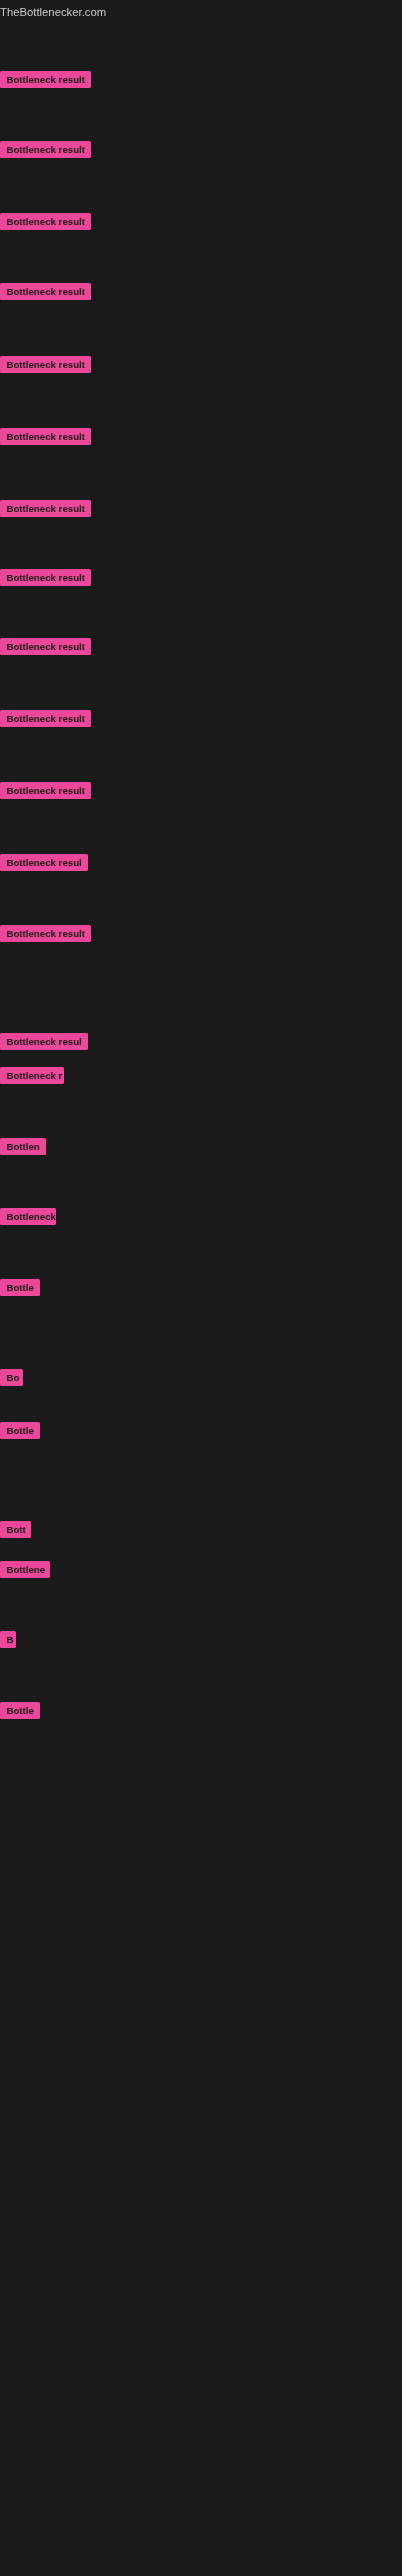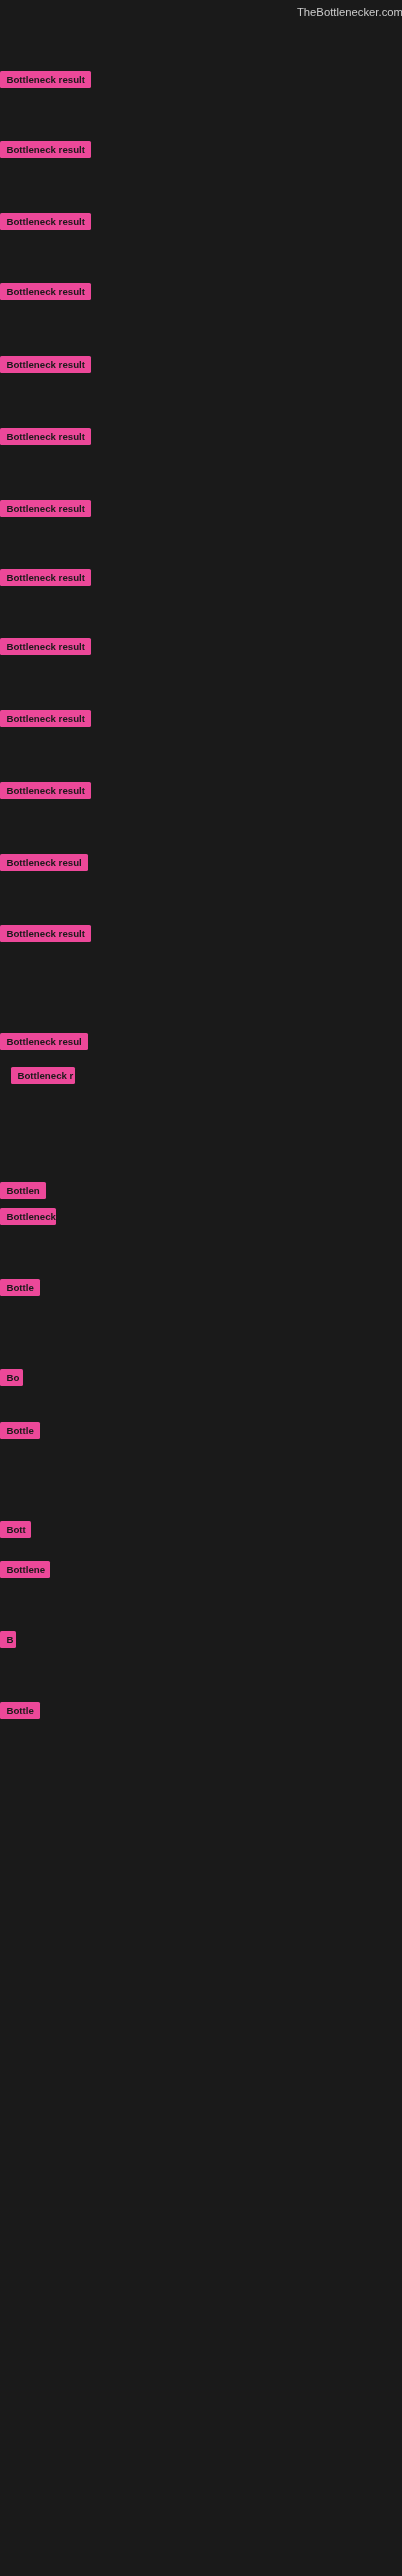--- a/index.html
+++ b/index.html
@@ -10,21 +10,21 @@
 
     body {
       width: 403px;
       min-height: 2576px;
       background-color: #1a1a1a;
       font-family: Arial, sans-serif;
       position: relative;
     }
 
     .site-title {
-      text-align: right;
+      text-align: left;
       color: #cccccc;
       font-size: 11.3px;
       padding: 6.4px 0;
       background-color: #1a1a1a;
     }
 
     .bottleneck-badge {
       display: inline-block;
       background-color: #ec4899;
       color: #1a1a1a;
@@ -54,22 +54,22 @@
     <div class="result-item" style="top: 331px; left: 0px;"><span class="bottleneck-badge" style="max-width: 105px;">Bottleneck result</span></div>
     <div class="result-item" style="top: 403px; left: 0px;"><span class="bottleneck-badge" style="max-width: 105px;">Bottleneck result</span></div>
     <div class="result-item" style="top: 475px; left: 0px;"><span class="bottleneck-badge" style="max-width: 105px;">Bottleneck result</span></div>
     <div class="result-item" style="top: 544px; left: 0px;"><span class="bottleneck-badge" style="max-width: 105px;">Bottleneck result</span></div>
     <div class="result-item" style="top: 613px; left: 0px;"><span class="bottleneck-badge" style="max-width: 105px;">Bottleneck result</span></div>
     <div class="result-item" style="top: 685px; left: 0px;"><span class="bottleneck-badge" style="max-width: 105px;">Bottleneck result</span></div>
     <div class="result-item" style="top: 757px; left: 0px;"><span class="bottleneck-badge" style="max-width: 105px;">Bottleneck result</span></div>
     <div class="result-item" style="top: 829px; left: 0px;"><span class="bottleneck-badge" style="max-width: 93px;">Bottleneck resul</span></div>
     <div class="result-item" style="top: 900px; left: 0px;"><span class="bottleneck-badge" style="max-width: 97px;">Bottleneck result</span></div>
     <div class="result-item" style="top: 1008px; left: 0px;"><span class="bottleneck-badge" style="max-width: 91px;">Bottleneck resul</span></div>
-    <div class="result-item" style="top: 1042px; left: 0px; padding-left: 11px;"><span class="bottleneck-badge" style="max-width: 64px;">Bottleneck r</span></div>
-    <div class="result-item" style="top: 1113px; left: 0px;"><span class="bottleneck-badge" style="max-width: 48px; margin-top: 44px;">Bottlen</span></div>
+    <div class="result-item" style="top: 1042px; left: 0px;"><span class="bottleneck-badge" style="max-width: 64px;">Bottleneck r</span></div>
+    <div class="result-item" style="top: 1113px; left: 0px;"><span class="bottleneck-badge" style="max-width: 48px;">Bottlen</span></div>
     <div class="result-item" style="top: 1183px; left: 0px;"><span class="bottleneck-badge" style="max-width: 56px; text-align: center;">Bottleneck</span></div>
     <div class="result-item" style="top: 1254px; left: 0px;"><span class="bottleneck-badge" style="max-width: 40px;">Bottle</span></div>
     <div class="result-item" style="top: 1324px; left: 0px; margin-top: 20px;"><span class="bottleneck-badge" style="max-width: 22.5px;">Bo</span></div>
     <div class="result-item" style="top: 1397px; left: 0px;"><span class="bottleneck-badge" style="max-width: 40px;">Bottle</span></div>
     <div class="result-item" style="top: 1465px; left: 0px;"><span class="bottleneck-badge" style="max-width: 31px; margin-top: 31px;">Bott</span></div>
     <div class="result-item" style="top: 1536px; left: 0px;"><span class="bottleneck-badge" style="max-width: 50px;">Bottlene</span></div>
     <div class="result-item" style="top: 1606px; left: 0px;"><span class="bottleneck-badge" style="max-width: 16px;">B</span></div>
     <div class="result-item" style="top: 1677px; left: 0px;"><span class="bottleneck-badge" style="max-width: 40px;">Bottle</span></div>
   </div>
 

